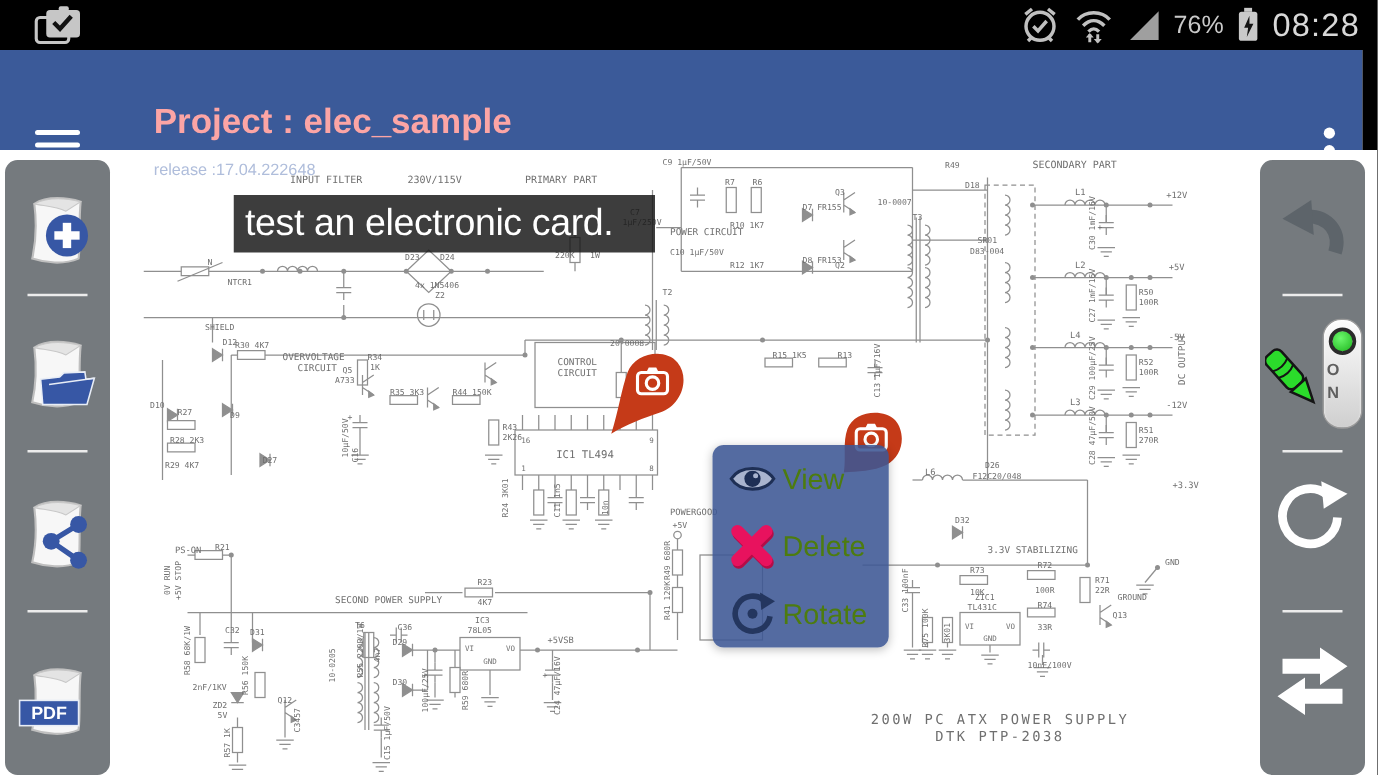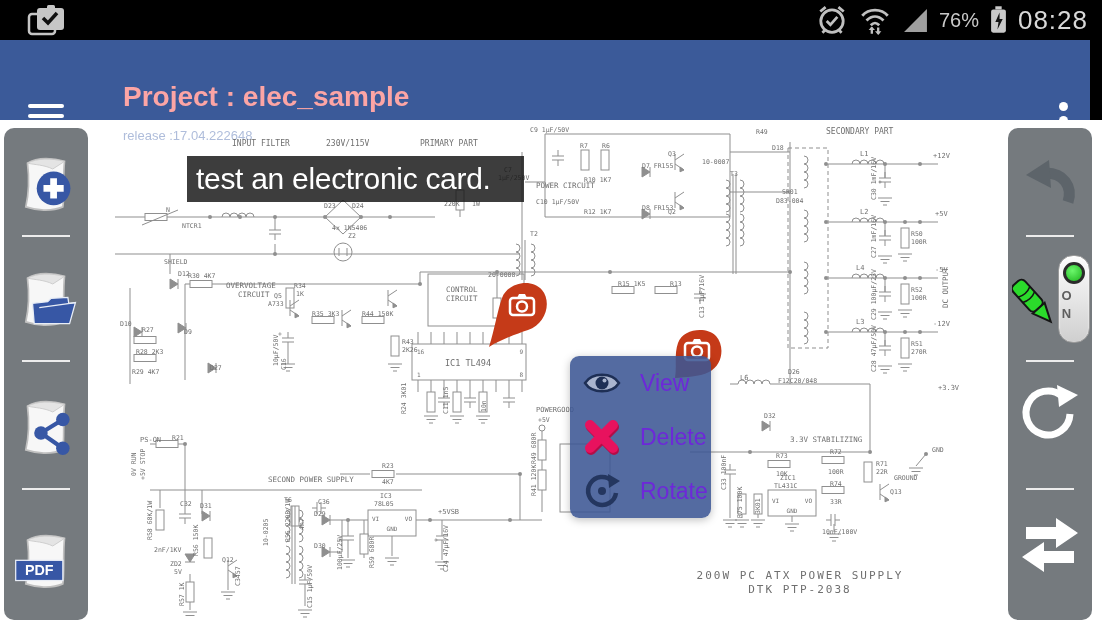--- a/index.html
+++ b/index.html
@@ -30,21 +30,21 @@
   .schem text{font-family:"DejaVu Sans Mono",monospace;fill:#6f6f6f;}
   .lw{stroke:#8f8f8f;fill:none;stroke-width:1;}
   
   .annotation{position:absolute;left:155px;top:156px;width:337px;height:46px;
     background:rgba(22,22,22,.83);color:#fff;font-size:30px;line-height:46px;
     padding-left:9px;box-sizing:border-box;letter-spacing:-.3px;z-index:4;margin-left:32px;}
   .marker{position:absolute;z-index:5;cursor:pointer;}
   .ctxmenu{position:absolute;left:570px;top:356px;width:141px;height:162px;z-index:6;
     background:rgba(60,86,148,.88);border-radius:9px;box-shadow:0 2px 8px rgba(0,0,0,.25);}
   .ctxrow{height:54px;display:flex;align-items:center;padding-left:10px;cursor:pointer;}
-  .ctxrow .lbl{color:#6d28d9;font-size:23px;margin-left:16px;}
+  .ctxrow .lbl{color:#4d7c0f;font-size:23px;margin-left:2px;}
   .ctxicon{width:44px;display:flex;justify-content:center;}
   
   .toggle{position:absolute;left:50px;top:127px;width:30px;height:86px;border-radius:15px;
     background:linear-gradient(180deg,#fdfdfd,#cfcfcf);border:1px solid #9a9a9a;
     box-shadow:inset 0 1px 2px #fff;cursor:pointer;}
   .led{width:16px;height:16px;border-radius:50%;margin:6px auto 4px;
     background:radial-gradient(circle at 40% 35%,#6CF76C,#1DB41D);border:3px solid #2b2b2b;}
   .onlbl{writing-mode:vertical-lr;text-orientation:upright;font-weight:bold;font-size:13px;
     color:#5f5f5f;margin:2px auto 0;display:block;text-align:center;width:100%;letter-spacing:3px;}
   .rstrip{position:absolute;left:1090px;top:40px;width:12px;height:80px;background:#000;}

